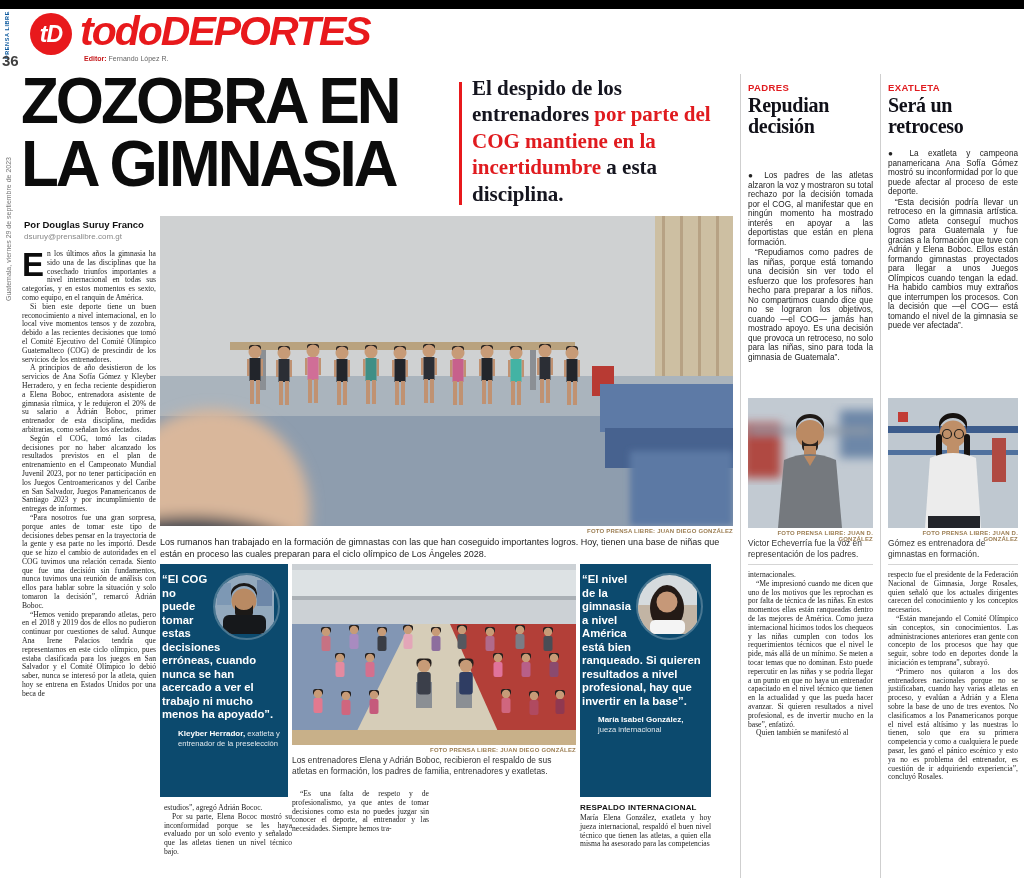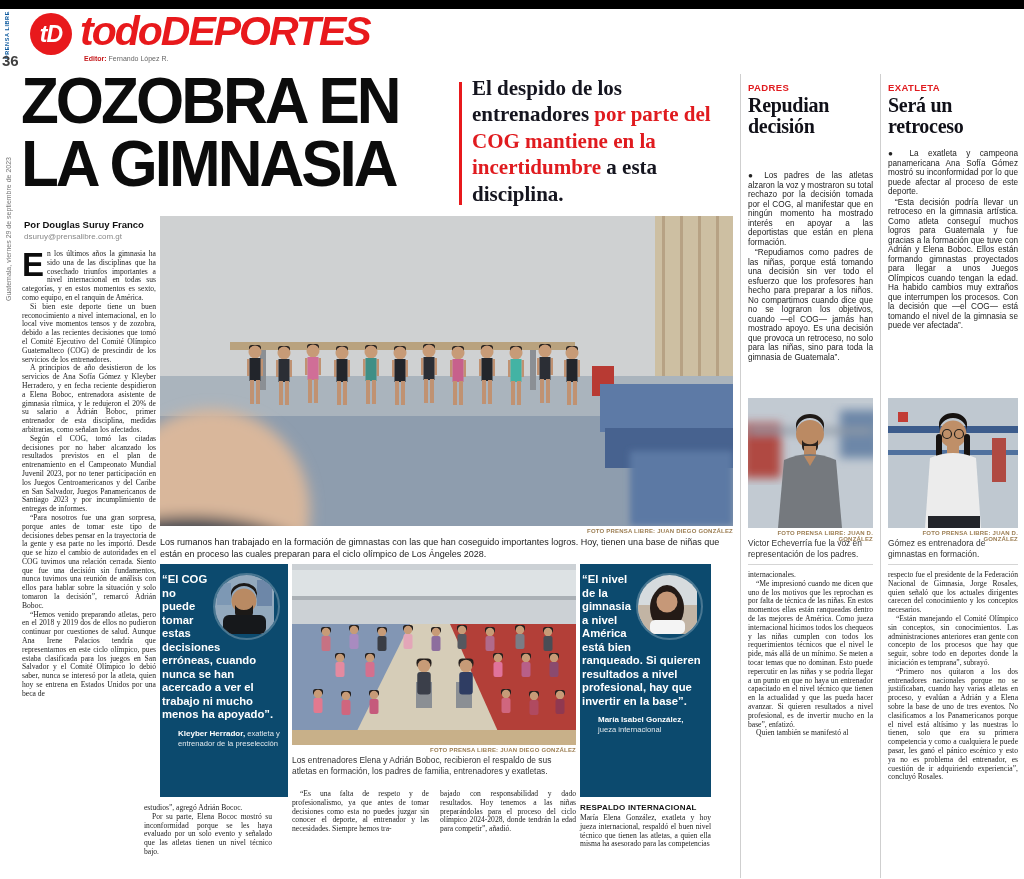--- a/index.html
+++ b/index.html
@@ -173,21 +173,21 @@
         <rect x="8" y="40" width="43" height="19" rx="6" fill="#16181b"></rect>
       </svg>
     </div>
     <p class="q-text">“El COG no puede tomar estas decisiones erróneas, cuando nunca se han acercado a ver el trabajo ni mucho menos ha apoyado”.</p>
     <p class="q-attr">
       <span class="q-name">Kleyber Herrador,</span>
       <span>exatleta y entrenador de la preselección</span>
     </p>
   </div>
 
-  <div class="abs serif-body" style="left:144px;top:804px;width:128px;">
+  <div class="abs serif-body" style="left:164px;top:804px;width:128px;">
     <p class="noindent">estudios”, agregó Adrián Bococ.</p>
     <p>Por su parte, Elena Bococ mostró su inconformidad porque se les haya evaluado por un solo evento y señalado que las atletas tienen un nivel técnico bajo.</p>
   </div>
 
   <div class="abs photo" style="left:292px;top:564px;width:284px;height:181px;">
     <svg width="284" height="181" viewBox="0 0 284 181">
       <defs>
         <g id="fig2">
           <rect x="-5" y="-23" width="10" height="6" rx="2.5" fill="#241f1d"></rect>
           <circle cy="-18" r="4.2" fill="#c79b77"></circle>
@@ -228,23 +228,20 @@
         <use href="#fig2" x="116" y="86" color="#2f3d63"></use>
       </g>
     </svg>
   </div>
   <div class="abs credit" style="left:292px;top:747px;width:284px;">FOTO PRENSA LIBRE: JUAN DIEGO GONZÁLEZ</div>
   <div class="abs caption-sm" style="left:292px;top:755px;width:278px;">Los entrenadores Elena y Adrián Boboc, recibieron el respaldo de sus atletas en formación, los padres de familia, entrenadores y exatletas.</div>
 
   <div class="abs serif-body" style="left:292px;top:790px;width:137px;">
     <p>“Es una falta de respeto y de profesionalismo, ya que antes de tomar decisiones como esta no puedes juzgar sin conocer el deporte, al entrenador y las necesidades. Siempre hemos tra-</p>
   </div>
-  <div class="abs serif-body" style="left:440px;top:790px;width:136px;">
-    <p class="noindent">bajado con responsabilidad y dado resultados. Hoy tenemos a las niñas preparándolas para el proceso del ciclo olímpico 2024-2028, donde tendrán la edad para competir”, añadió.</p>
-  </div>
 
   <div class="abs" style="left:580px;top:803px;width:131px;">
     <div class="respaldo-h">RESPALDO INTERNACIONAL</div>
     <div class="serif-body" style="margin-top:2px;">
       <p class="noindent">María Elena González, exatleta y hoy jueza internacional, respaldó el buen nivel técnico que tienen las atletas, a quien ella misma ha asesorado para las competencias</p>
     </div>
   </div>
 
   <div class="abs quote-box" style="left:580px;top:564px;width:131px;height:233px;">
     <div class="q-portrait">

